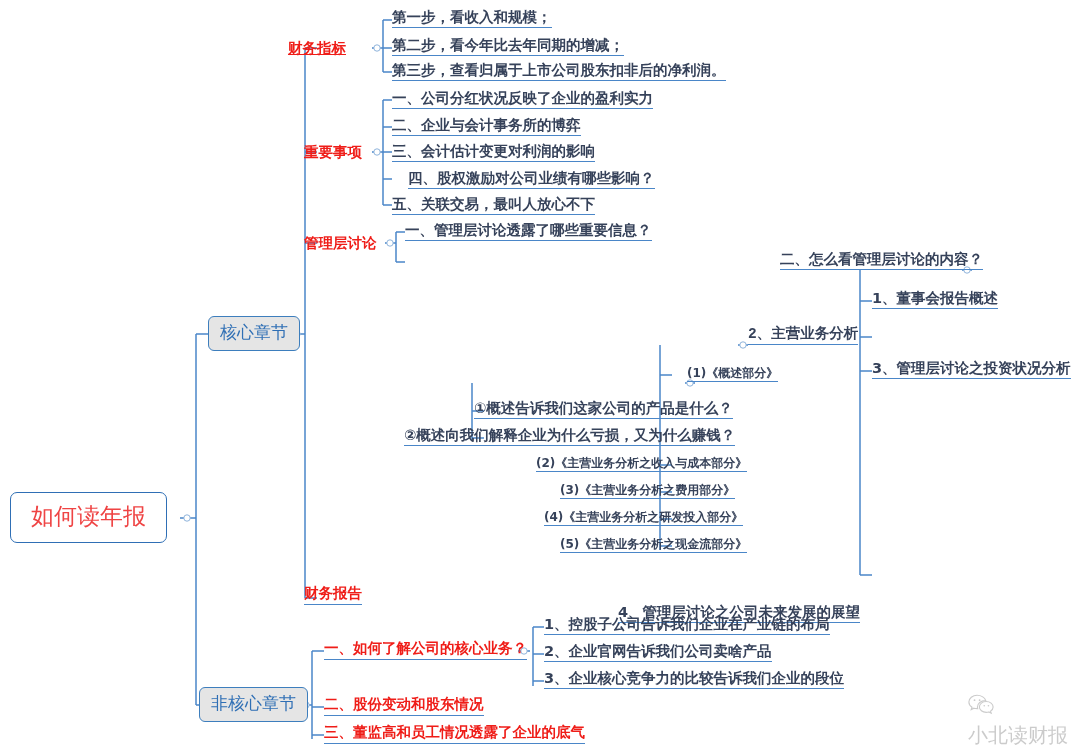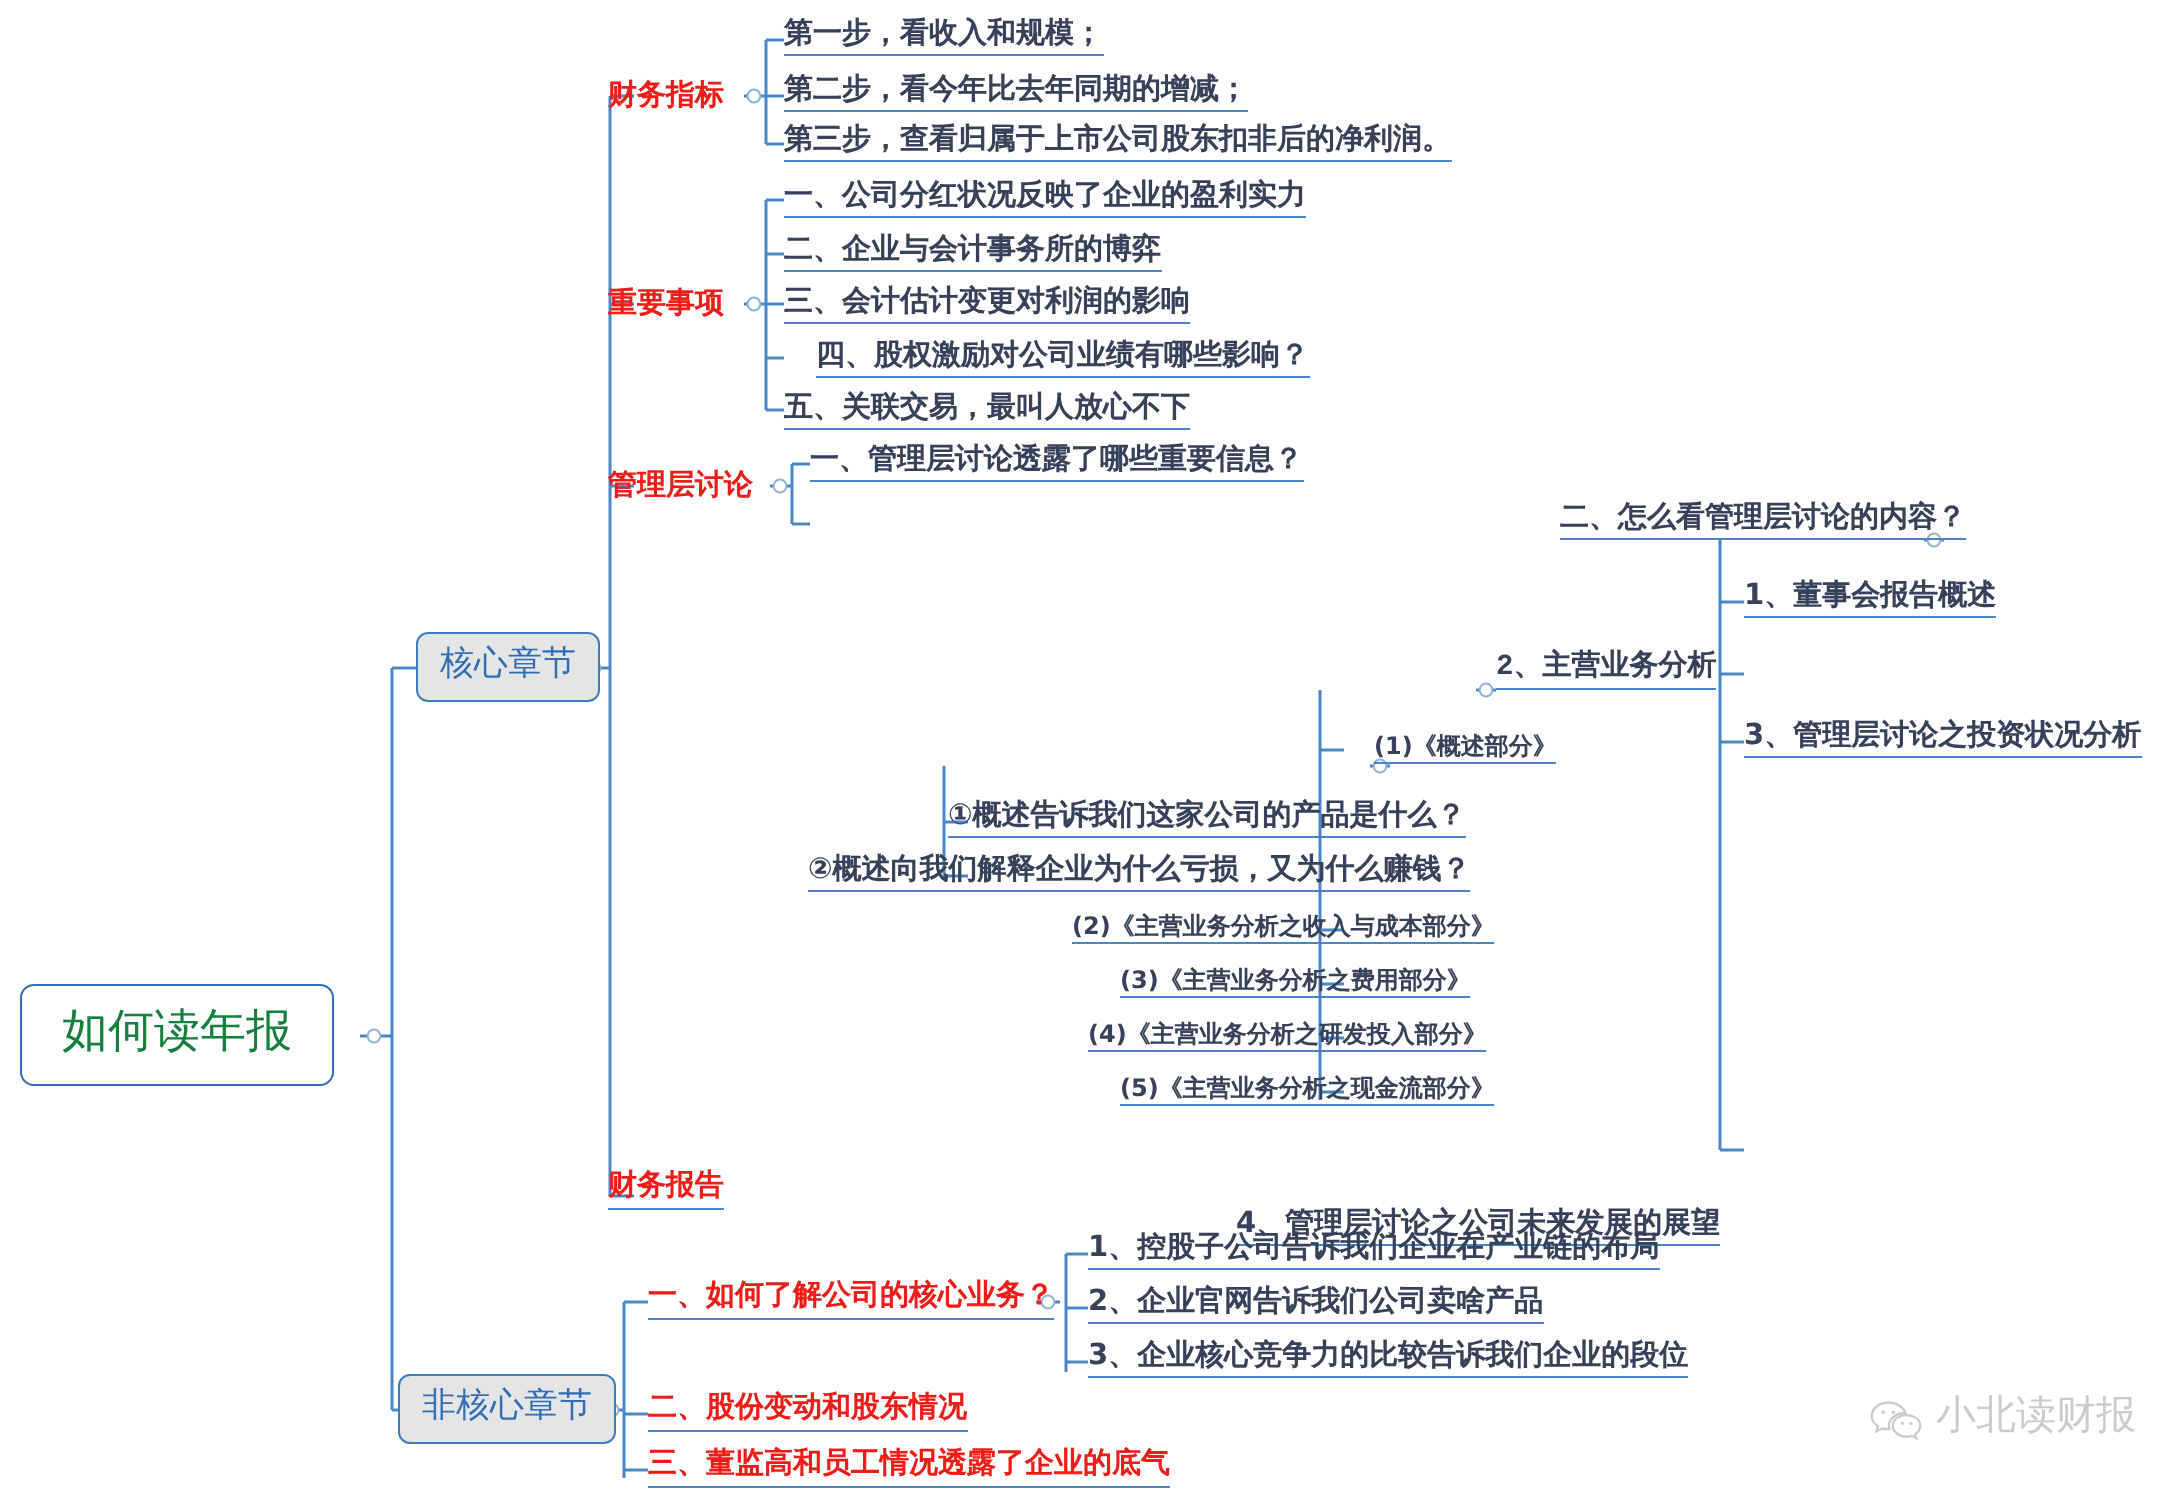--- a/index.html
+++ b/index.html
@@ -17,21 +17,21 @@
     position:absolute;
     white-space:nowrap;
     line-height:1;
     font-weight:bold;
     letter-spacing:0px;
   }
   
   .root{
     border:1.6px solid #2f6fb5;
     border-radius:7px;
-    color:#15803d;
+    color:#ef4444;
     font-weight:400;
     font-size:23px;
     padding:12px 20px 14px 20px;
     background:#fff;
   }
   
   .lvl1{
     border:1.4px solid #3d7ebd;
     border-radius:6px;
     color:#2f6fb5;
@@ -54,25 +54,26 @@
     color:#36425a;
     font-size:14.5px;
     font-weight:bold;
     border-bottom:1.5px solid #4a86c8;
     padding-bottom:2px;
   }
   .sm{font-size:12px;}
   .watermark{
     position:absolute;
     right:12px;top:694px;
-    display:flex;align-items:flex-end;gap:7px;
+    display:flex;align-items:flex-start;gap:7px;
     color:#c9c9c9;
     font-size:20px;
     font-weight:400;
     opacity:.95;
+    flex-direction:column;
   }
   .wechat-ico{width:26px;height:21px;display:block;}
 </style>
 </head>
 <body>
 
 <div id="canvas">
 
   <svg id="lines" viewBox="0 0 1080 753" xmlns="http://www.w3.org/2000/svg">
     <g fill="none" stroke="#4a86c8" stroke-width="1.5">
@@ -153,21 +154,21 @@
       <circle cx="306" cy="705" r="3.2"></circle>
       <circle cx="187" cy="518" r="3.2"></circle>
     </g>
   </svg>
 
   <div class="node root" style="left:10px;top:492px;">如何读年报</div>
 
   <div class="node lvl1" style="left:208px;top:316px;">核心章节</div>
   <div class="node lvl1" style="left:199px;top:687px;">非核心章节</div>
 
-  <div class="node red" style="left:304px;top:41px;">财务指标</div>
+  <div class="node red" style="left:288px;top:41px;text-decoration:underline;">财务指标</div>
   <div class="node red" style="left:304px;top:145px;">重要事项</div>
   <div class="node red" style="left:304px;top:236px;">管理层讨论</div>
   <div class="node red" style="left:304px;top:586px;border-bottom:1.5px solid #4a86c8;padding-bottom:3px;">财务报告</div>
 
   <div class="node blu" style="left:392px;top:10px;">第一步，看收入和规模；</div>
   <div class="node blu" style="left:392px;top:38px;">第二步，看今年比去年同期的增减；</div>
   <div class="node blu" style="left:392px;top:63px;">第三步，查看归属于上市公司股东扣非后的净利润。</div>
 
   <div class="node blu" style="left:392px;top:91px;">一、公司分红状况反映了企业的盈利实力</div>
   <div class="node blu" style="left:392px;top:118px;">二、企业与会计事务所的博弈</div>

